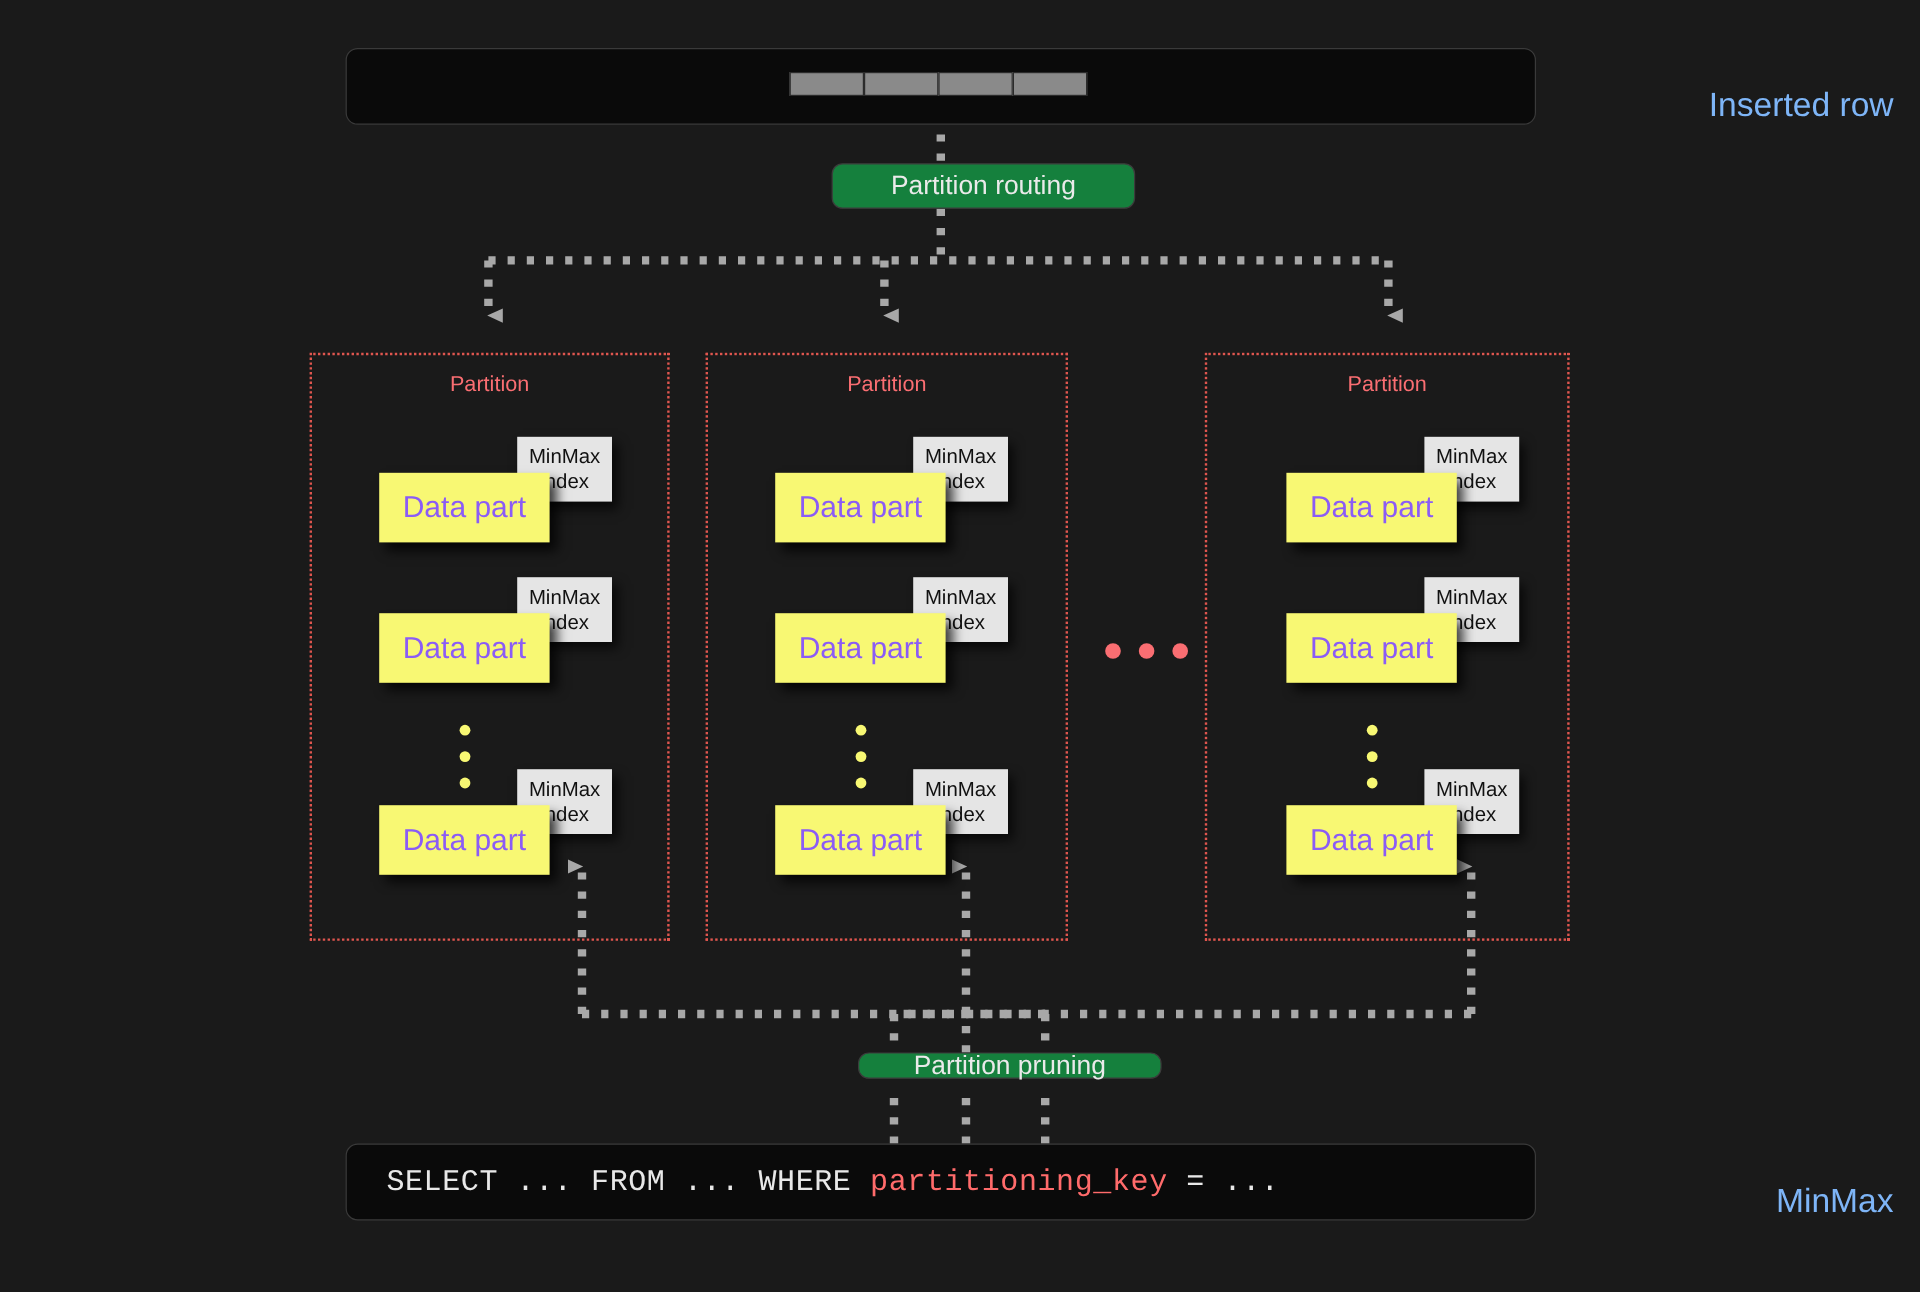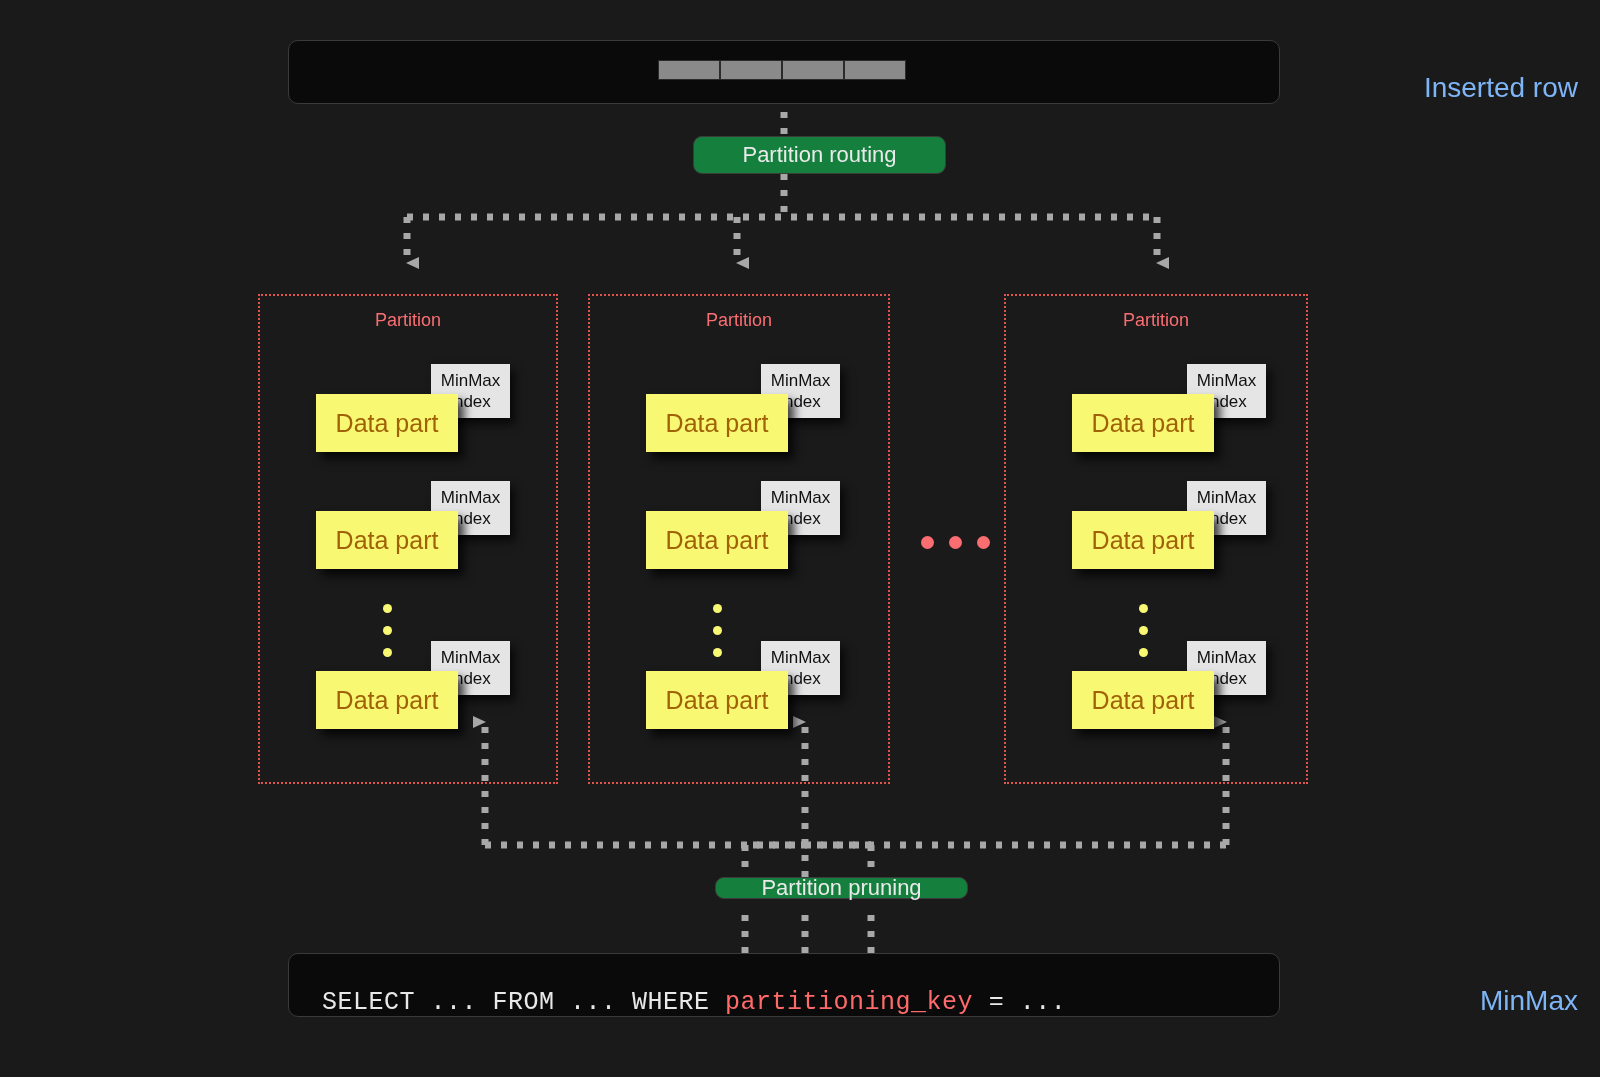--- a/index.html
+++ b/index.html
@@ -62,21 +62,21 @@
     box-sizing: border-box;
   }
 
   
   #query-text {
     position: absolute;
     left: 322px;
     top: 953px;
     height: 64px;
     display: flex;
-    align-items: flex-end;
+    align-items: center;
     font-family: "Liberation Mono", monospace;
     font-size: 25px;
     color: #e8e8e8;
     white-space: pre;
     z-index: 4;
     letter-spacing: 0.5px;
   }
   #query-text .kw-key { color: #ff6b6b; }
 
   
@@ -122,21 +122,21 @@
 
   
   .part-group { position: absolute; }
   .data-part {
     position: absolute;
     left: 0;
     top: 30px;
     width: 142px;
     height: 58px;
     background: #f8f873;
-    color: #a16207;
+    color: #8b5cf6;
     font-size: 25px;
     display: flex;
     align-items: center;
     justify-content: center;
     box-shadow: 6px 7px 9px rgba(0,0,0,0.75);
     z-index: 3;
   }
   .minmax {
     position: absolute;
     left: 115px;

